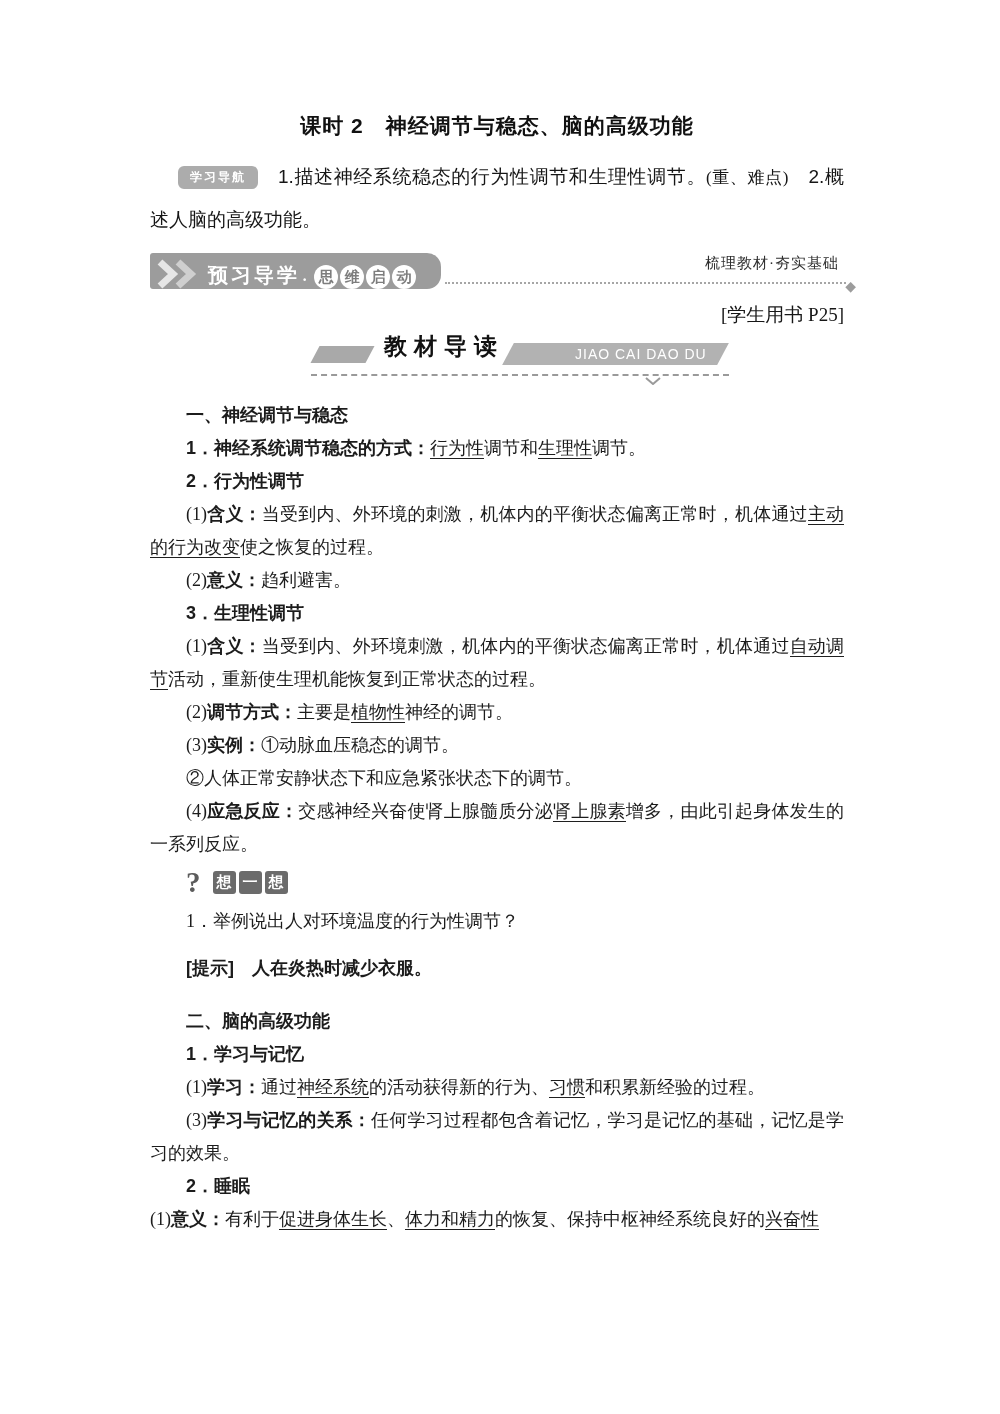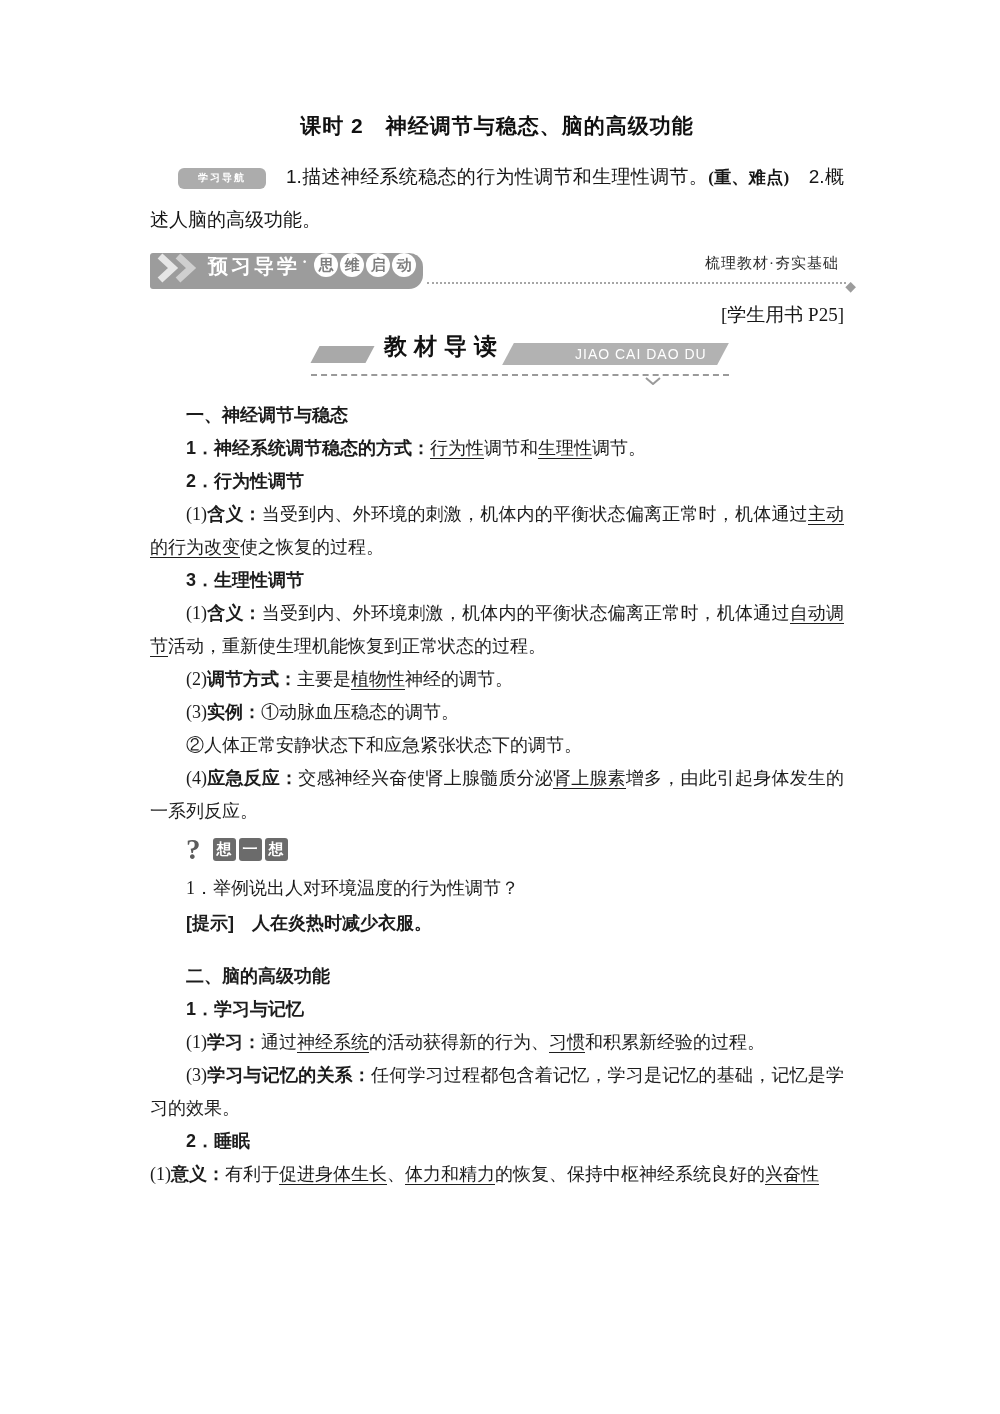--- a/index.html
+++ b/index.html
@@ -13,31 +13,31 @@
     margin:0; text-align:center; font-family:"Liberation Sans","DejaVu Sans",sans-serif;
     font-weight:bold; font-size:21px; color:#111; letter-spacing:1px;
   }
 
   
   .nav-line {
     margin:16px 0 0 0; font-family:"Liberation Sans","DejaVu Sans",sans-serif;
     font-size:19px; line-height:42px; text-align:justify; text-indent:28px; color:#161616;
   }
   .nav-badge {
-    display:inline-block; background:#acacac; color:#fff; font-weight:bold; font-size:10px;
-    line-height:1; padding:5px 20px 6px; border-radius:6px; letter-spacing:2px;
+    display:inline-block; background:#acacac; color:#fff; font-weight:bold; font-size:12px;
+    line-height:1; padding:5px 12px 6px; border-radius:6px; letter-spacing:2px;
     margin-right:20px; text-indent:0; vertical-align:2px;
   }
-  .nav-emph { font-family:"Liberation Serif",serif; font-weight:bold; font-size:17px; }
+  .nav-emph { font-family:"Liberation Serif",serif; font-weight:normal; font-size:17px; }
 
   
   .banner1 { display:flex; align-items:stretch; margin-top:12px; height:36px; position:relative; }
   .banner1-box {
-    display:flex; align-items:flex-start; background:#9c9c9c;
-    border-radius:3px 14px 14px 3px; padding:0 6px 0 6px; flex:none;
+    display:flex; align-items:flex-end; background:#9c9c9c;
+    border-radius:3px 14px 14px 3px; padding:0 24px 0 6px; flex:none;
   }
   .chevrons { display:block; margin-right:6px; }
   .b1-main { color:#ffffff; font-family:"Liberation Sans",sans-serif; font-weight:bold;
     font-size:20px; letter-spacing:3px; margin-right:2px; white-space:nowrap; }
   .b1-sep { color:#ffffff; font-weight:bold; margin:0 6px 0 0; }
   .circle-char {
     width:24px; height:24px; border-radius:50%; background:#ffffff; color:#7e7e7e;
     font-family:"Liberation Sans",sans-serif; font-weight:bold; font-size:15px;
     display:inline-flex; align-items:center; justify-content:center; margin:0 1px; flex:none;
   }
@@ -59,21 +59,21 @@
     display:flex; align-items:center; justify-content:flex-end; margin-left:4px; }
   .b2-pinyin { transform:skewX(28deg); color:#fff; font-family:"Liberation Sans",sans-serif;
     font-size:14px; letter-spacing:1px; padding-right:16px; white-space:nowrap; }
   .b2-dash { position:absolute; left:-4px; right:-6px; bottom:-7px; border-top:2px dashed #9a9a9a; }
   .b2-vee { position:absolute; right:62px; bottom:-16px; line-height:0; }
 
   
   .body-sec { margin-top:30px; }
   .para { margin:0; font-size:18px; line-height:33px; text-align:justify; text-indent:2em; color:#1c1c1c; }
   .para.noindent { text-indent:0; }
-  .para.mt7 { margin-top:2px; }
+  .para.mt7 { margin-top:14px; }
   .para.mt6 { margin-top:20px; }
   .seg-b { font-family:"Liberation Sans","DejaVu Sans",sans-serif; font-weight:bold; }
   .seg-u { border-bottom:1.5px solid #1f1f1f; }
 
   .think-row { margin-top:6px; height:30px; display:flex; align-items:center; padding-left:36px; }
   .think-q { font-family:"Liberation Serif",serif; font-size:29px; font-weight:bold;
     color:#5c5c5c; margin-right:12px; line-height:1; }
   .think-box {
     width:23px; height:23px; background:#6b6b6b; color:#fff; border-radius:3px;
     display:flex; align-items:center; justify-content:center; font-size:15px;
@@ -124,20 +124,21 @@
             <polyline points="1,1 8,7 15,1" fill="none" stroke="#9a9a9a" stroke-width="2"></polyline>
           </svg>
       </span>
     </div>
 
     <div class="body-sec">
         <p class="para"><span class="seg-b">一、神经调节与稳态</span></p>
         <p class="para"><span class="seg-b">1．神经系统调节稳态的方式：</span><span class="seg-u">行为性</span><span>调节和</span><span class="seg-u">生理性</span><span>调节。</span></p>
         <p class="para"><span class="seg-b">2．行为性调节</span></p>
         <p class="para"><span>(1)</span><span class="seg-b">含义：</span><span>当受到内、外环境的刺激，机体内的平衡状态偏离正常时，机体通过</span><span class="seg-u">主动的行为改变</span><span>使之恢复的过程。</span></p>
+        <p class="para"><span>(2)</span><span class="seg-b">意义：</span><span>趋利避害。</span></p>
         <p class="para"><span class="seg-b">3．生理性调节</span></p>
         <p class="para"><span>(1)</span><span class="seg-b">含义：</span><span>当受到内、外环境刺激，机体内的平衡状态偏离正常时，机体通过</span><span class="seg-u">自动调节</span><span>活动，重新使生理机能恢复到正常状态的过程。</span></p>
         <p class="para"><span>(2)</span><span class="seg-b">调节方式：</span><span>主要是</span><span class="seg-u">植物性</span><span>神经的调节。</span></p>
         <p class="para"><span>(3)</span><span class="seg-b">实例：</span><span>①动脉血压稳态的调节。</span></p>
         <p class="para"><span>②人体正常安静状态下和应急紧张状态下的调节。</span></p>
         <p class="para"><span>(4)</span><span class="seg-b">应急反应：</span><span>交感神经兴奋使肾上腺髓质分泌</span><span class="seg-u">肾上腺素</span><span>增多，由此引起身体发生的一系列反应。</span></p>
       </div>
 
     <div class="think-row">
       <span class="think-q">?</span>

